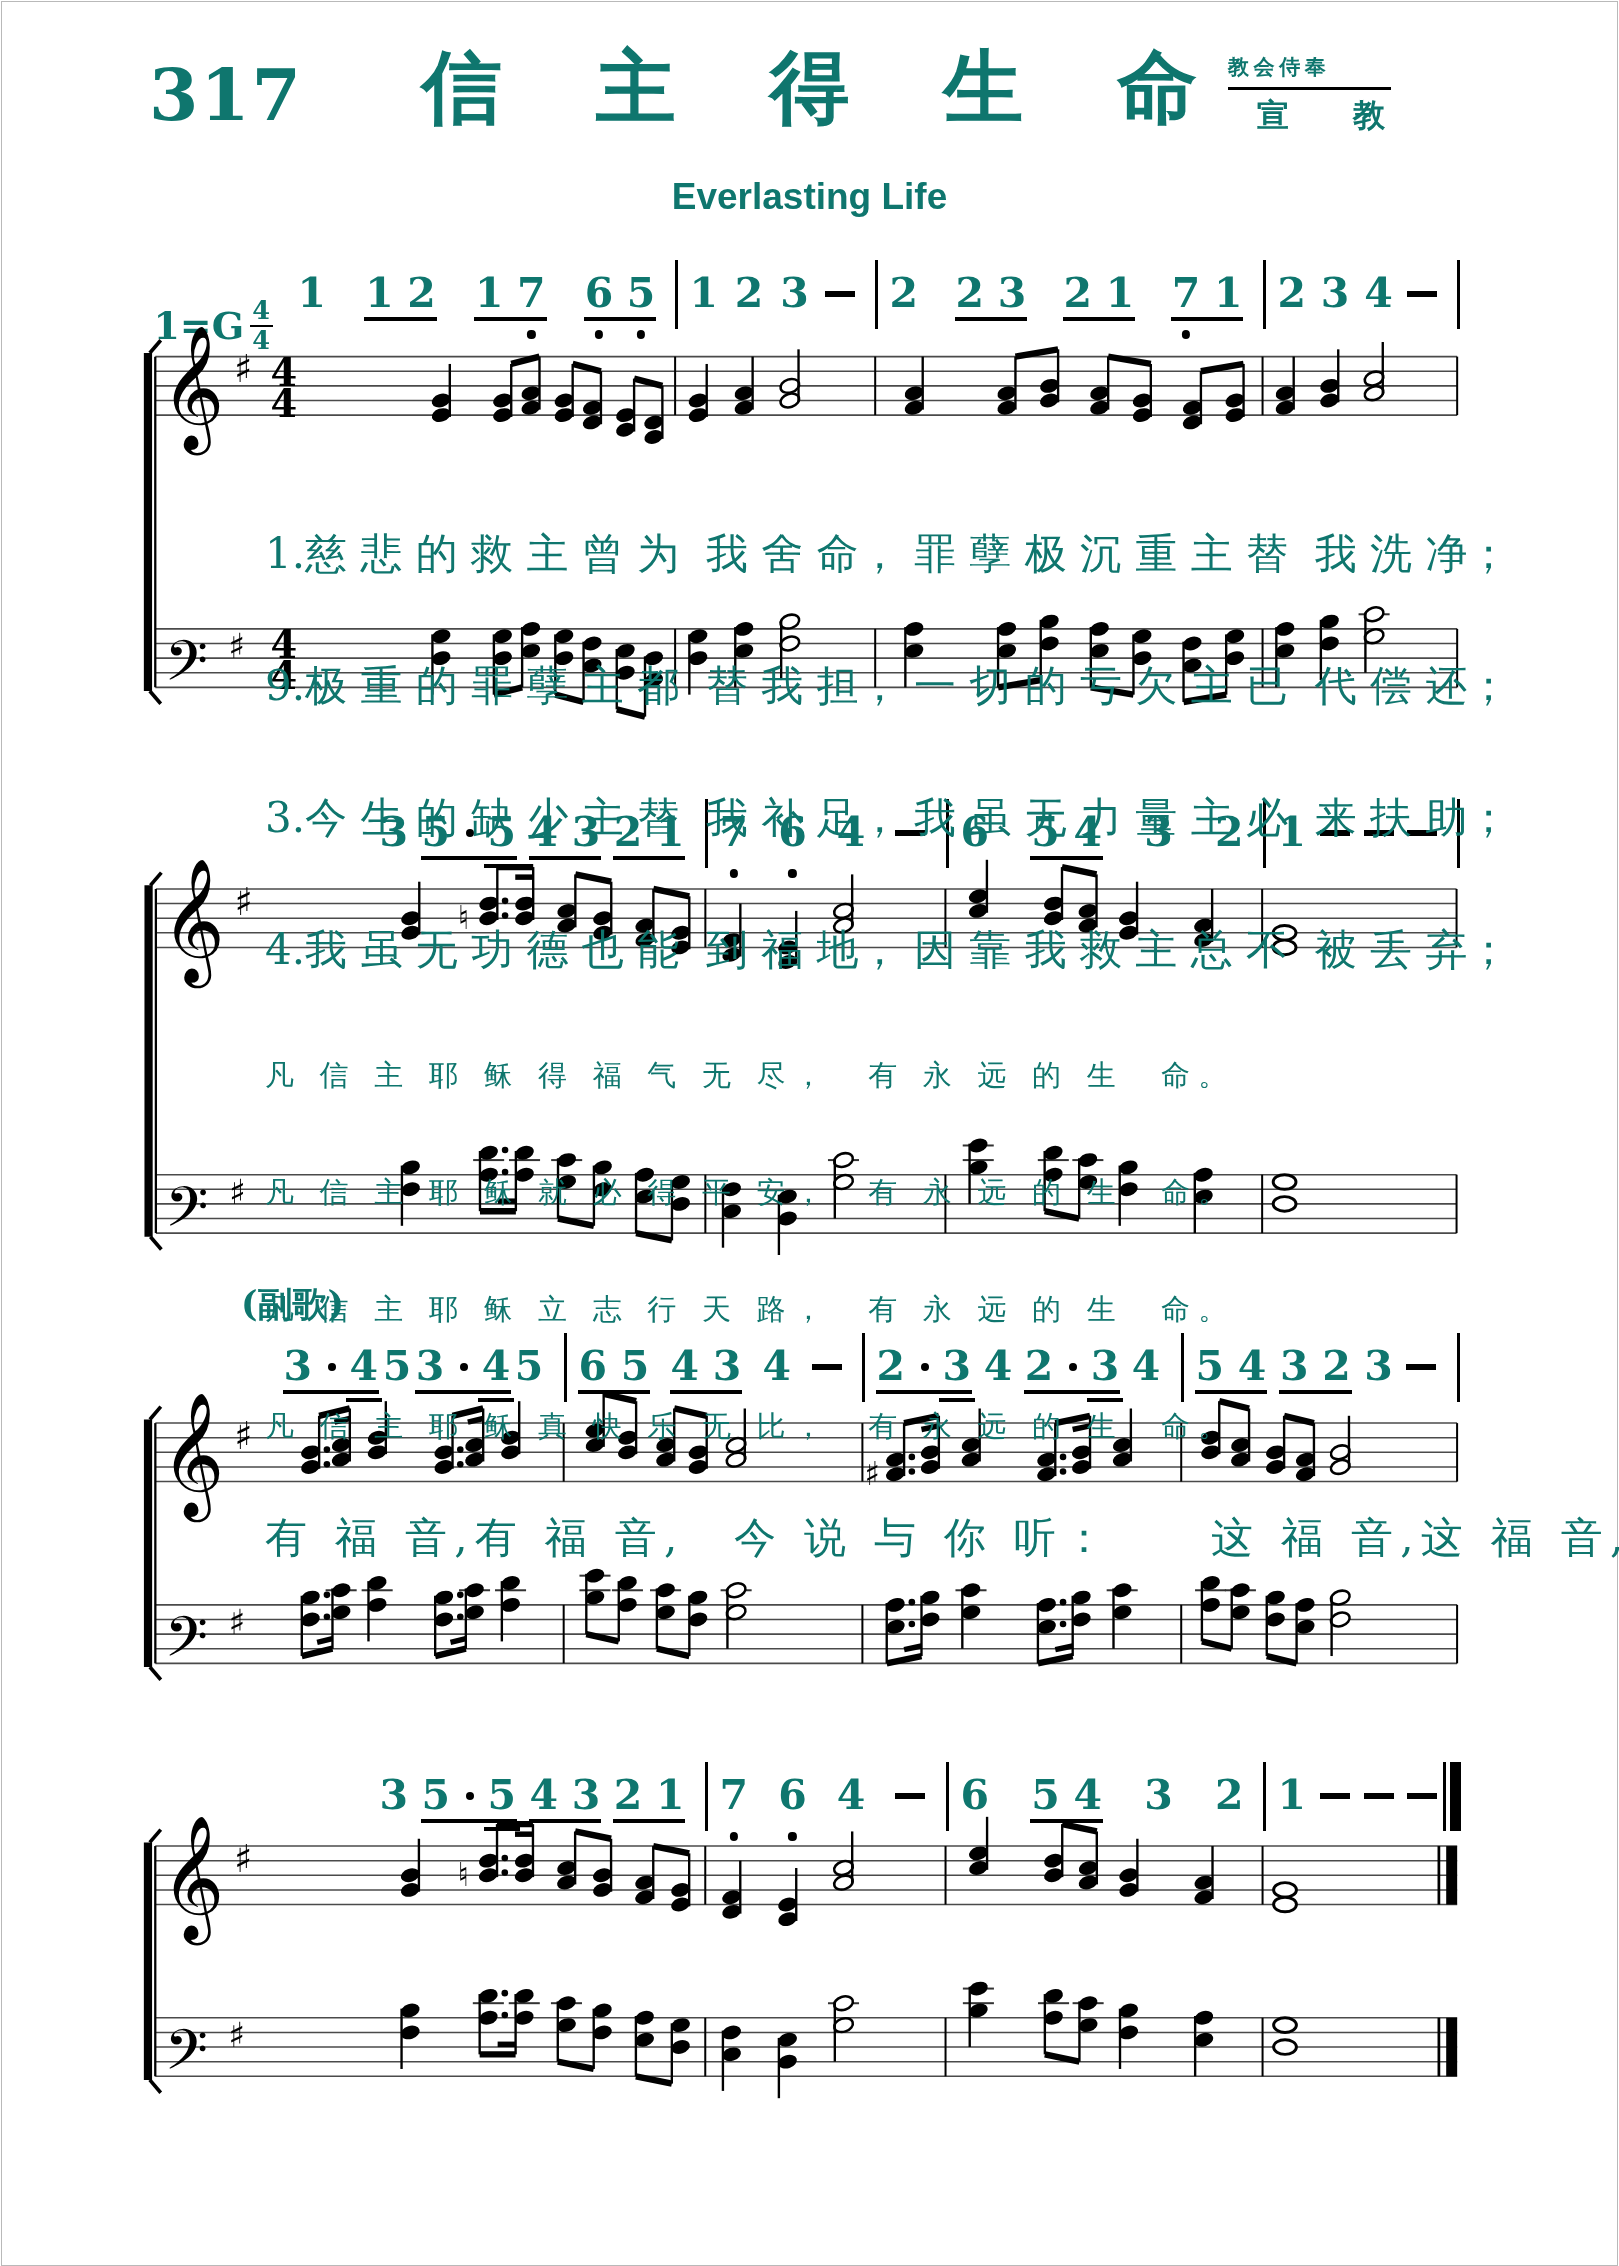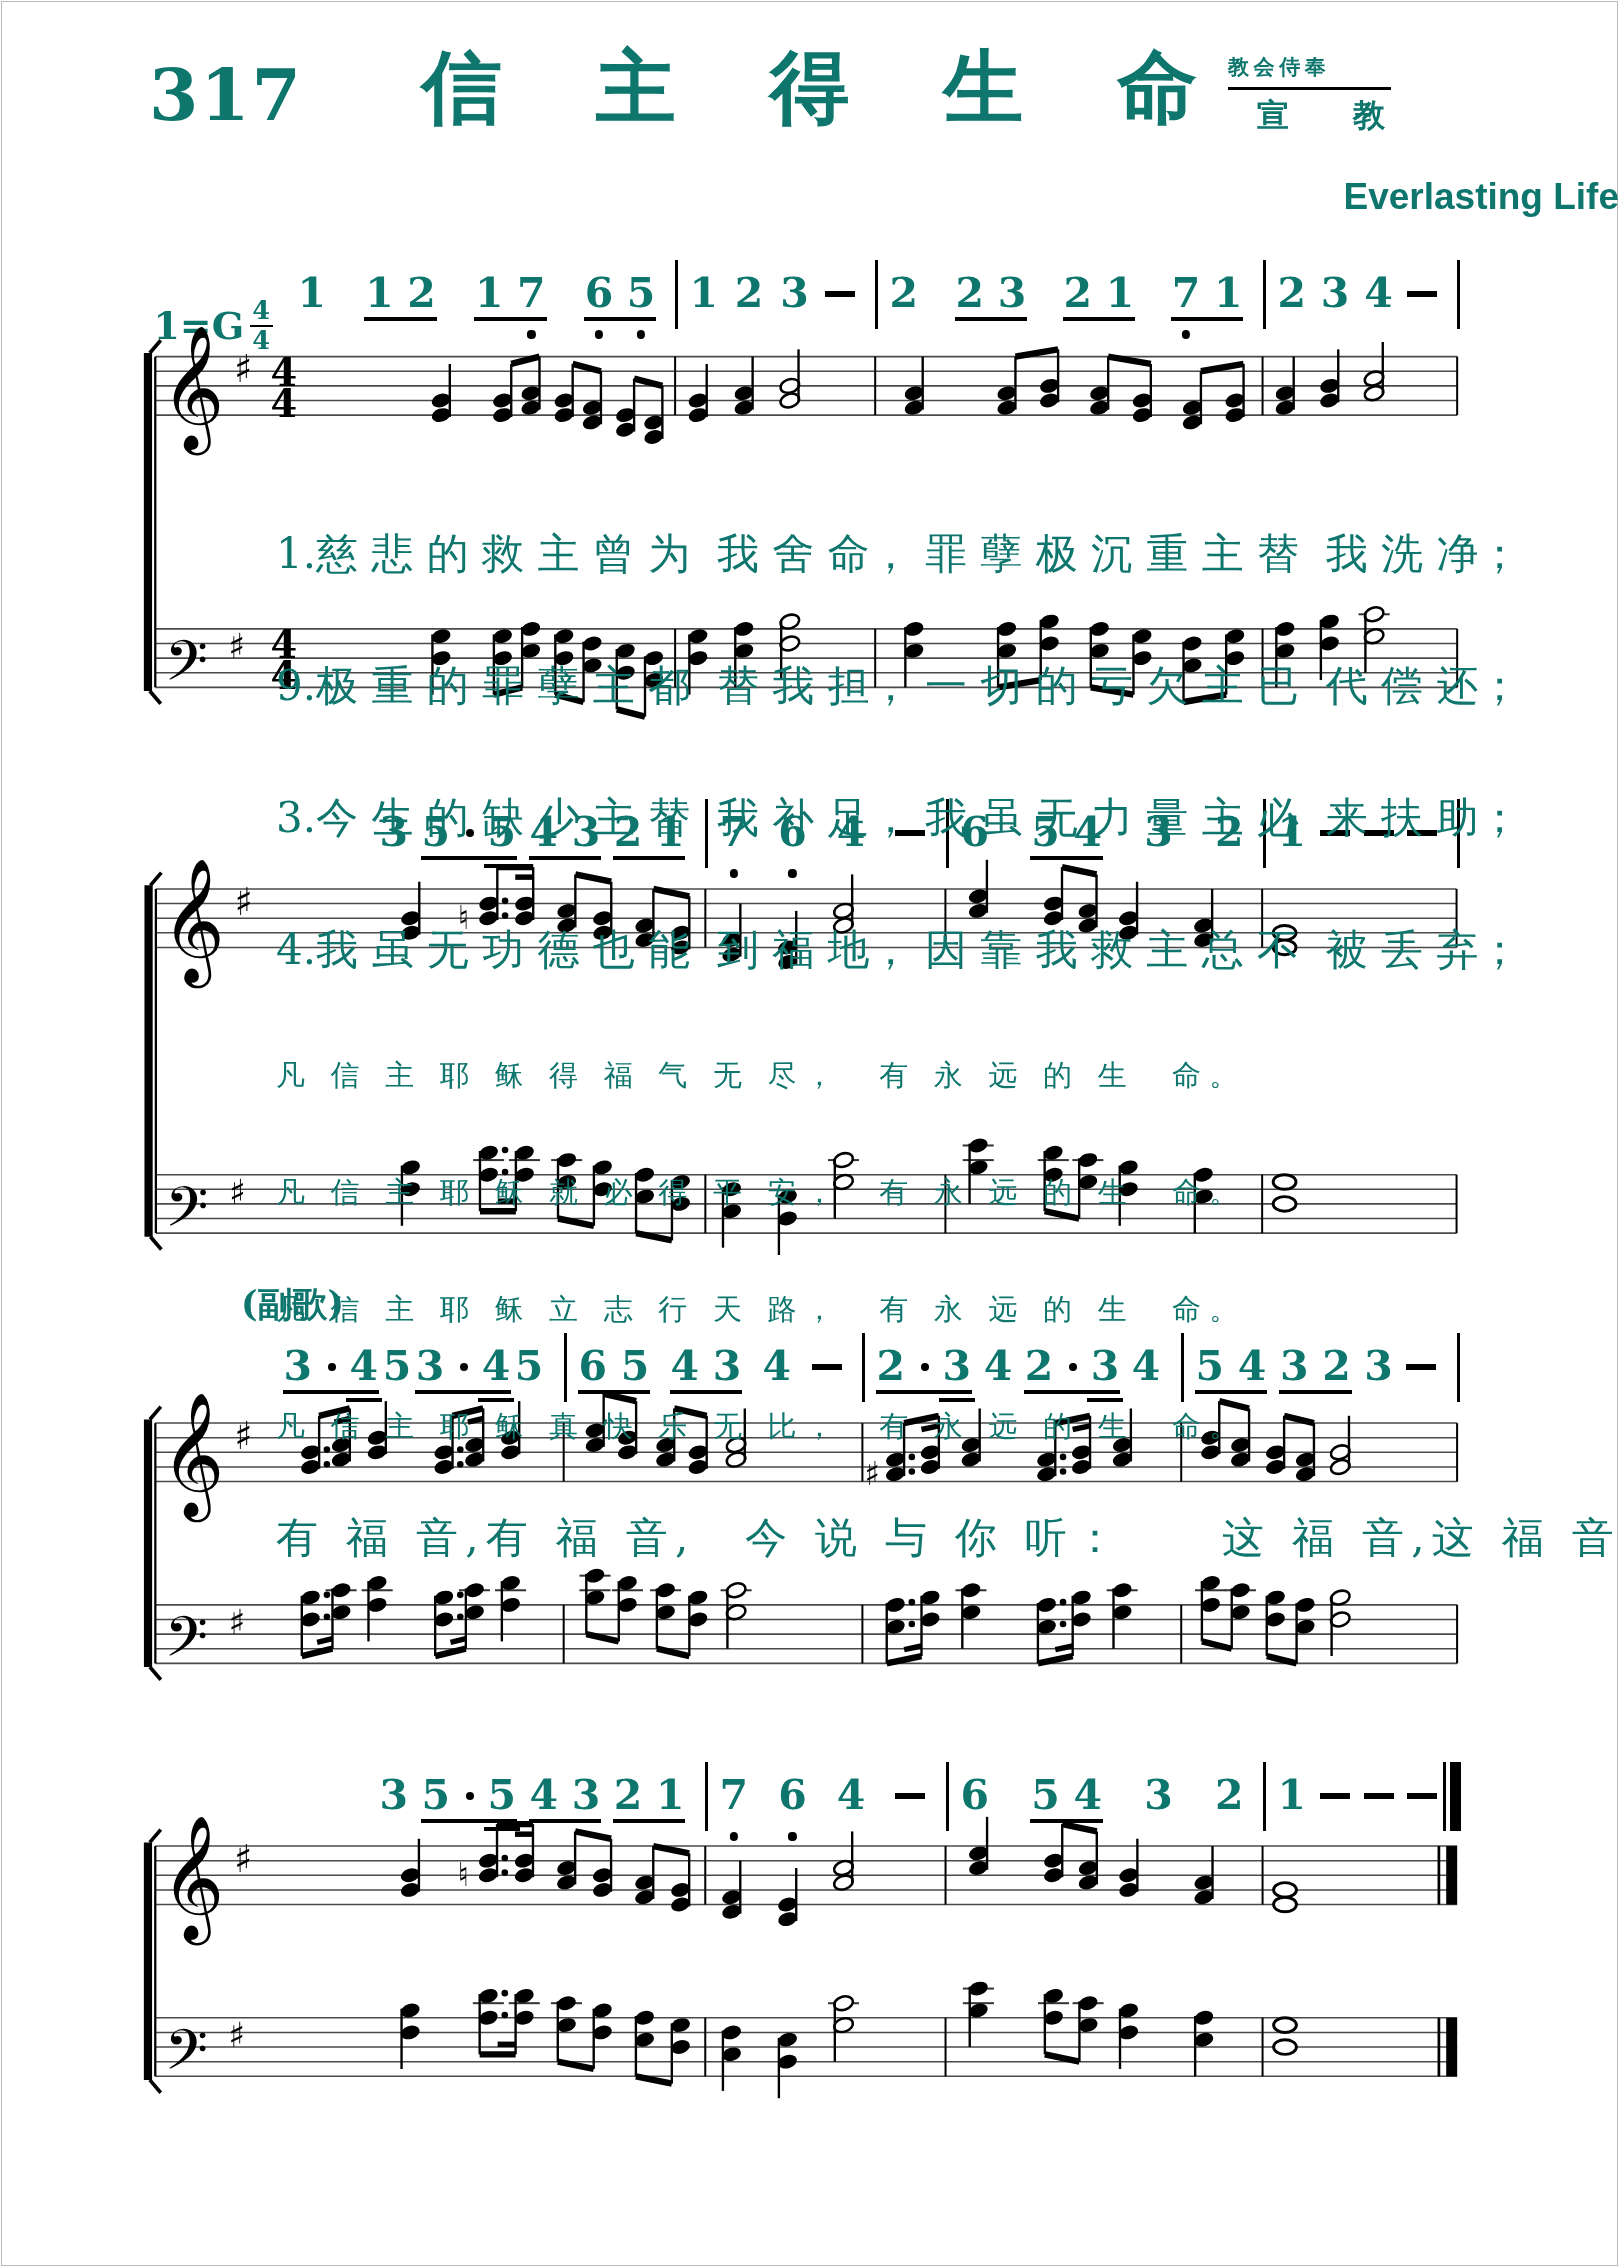--- a/index.html
+++ b/index.html
@@ -4,21 +4,21 @@
 <style>
   html,body{margin:0;padding:0;background:#ffffff;}
   .page{position:relative;width:1619px;height:2267px;background:#fff;overflow:hidden;
         font-family:"DejaVu Serif","Liberation Serif",serif;color:#0f766e;}
   .frame{position:absolute;inset:0.9px;border:1.8px solid #b9b9b9;pointer-events:none;}
 
   
   .hymn-number{position:absolute;left:149px;top:53px;font-size:71px;font-weight:bold;letter-spacing:1.8px;}
   .hymn-title{position:absolute;left:0;top:35px;width:100%;text-align:center;
               font-size:80px;font-weight:900;letter-spacing:33px;text-indent:33px;white-space:pre;}
-  .hymn-subtitle{position:absolute;left:0;top:176px;width:100%;text-align:right;
+  .hymn-subtitle{position:absolute;left:0;top:176px;width:100%;text-align:center;
               font-family:"Liberation Sans","DejaVu Sans",sans-serif;font-size:37px;font-weight:bold;}
   .category{position:absolute;left:1228px;top:53px;width:163px;font-weight:bold;}
   .category .cat-top{font-size:21px;letter-spacing:4.6px;white-space:pre;}
   .category .cat-rule{height:3.7px;background:#000;margin:5.5px 0 3.7px 0;}
   .category .cat-bottom{font-size:32px;white-space:pre;margin-left:29px;}
 
   
   .jp-row{position:absolute;left:137px;width:1343px;height:91px;font-weight:bold;}
   .jp-measure{position:absolute;top:5.5px;display:flex;justify-content:space-between;
               align-items:flex-start;box-sizing:border-box;padding:0 12.8px;}
@@ -31,21 +31,21 @@
   .jp-rdot{display:inline-block;width:8.2px;height:8.2px;border-radius:50%;background:#000;margin:17.4px 0 0 1.8px;}
   .jp-dash{width:30px;height:6.4px;background:#000;margin-top:18.3px;}
   .jp-bar{position:absolute;top:-7.3px;width:2.7px;height:69px;background:#000;}
   .jp-bar.thick{width:11px;}
   .jp-prefix{position:absolute;left:16.4px;top:7.3px;display:flex;align-items:center;font-size:38px;white-space:pre;margin-top:23px;}
   .jp-frac{display:inline-flex;flex-direction:column;align-items:center;margin-left:5.5px;
            font-size:25.6px;line-height:1.08;font-weight:bold;}
   .jp-frac .ftop{border-bottom:2.7px solid #000;padding:0 2.7px;}
 
   
-  .lyr{position:absolute;left:276px;white-space:pre;}
+  .lyr{position:absolute;left:265px;white-space:pre;}
   .lyr .ln{display:block;}
   .lyr-verses{top:444px;font-size:42px;line-height:44px;}
   .lyr-refrain{top:978px;font-size:29px;line-height:39px;letter-spacing:8.2px;}
   .lyr-chorus{top:1510px;font-size:42px;letter-spacing:7.3px;}
   .lyr-final{top:1933px;font-size:42px;letter-spacing:8.2px;}
   .chorus-label{position:absolute;left:241px;top:1281px;font-size:35px;font-weight:bold;}
 
   .staff-svg{position:absolute;left:137px;width:1343px;overflow:visible;}
 </style>
 </head>

